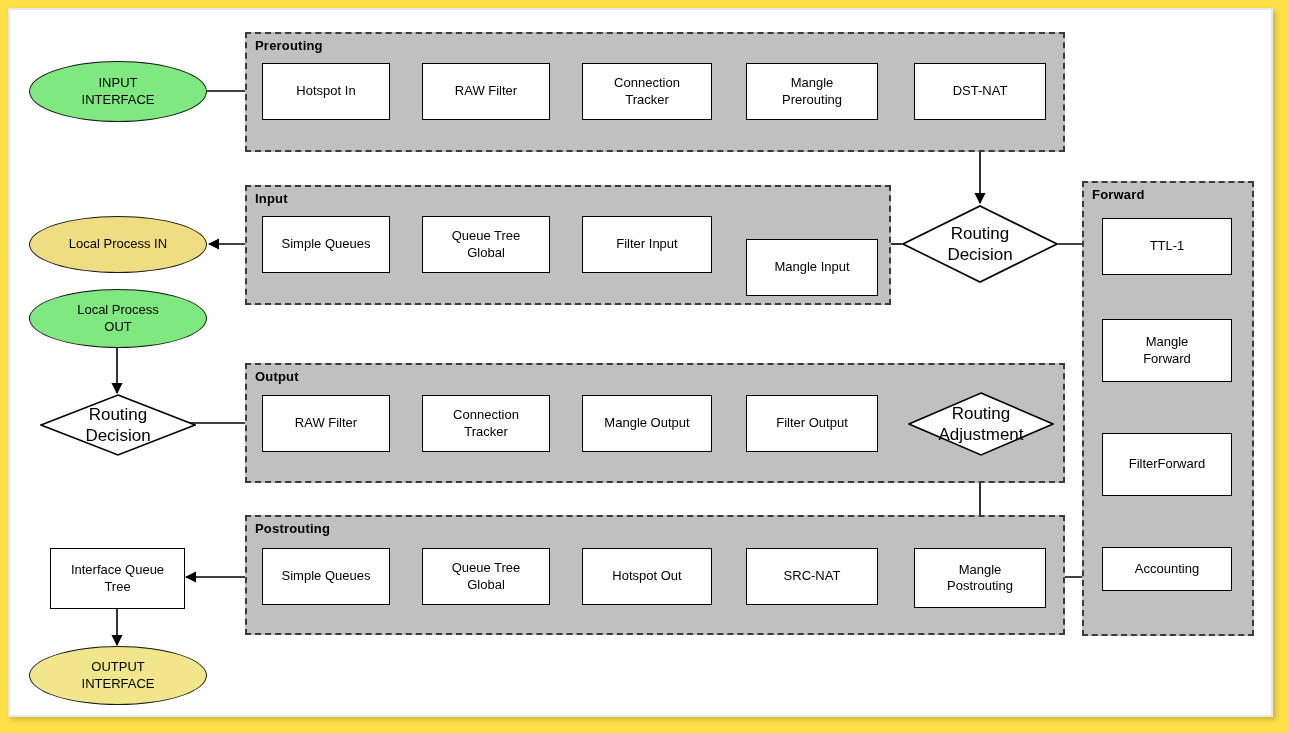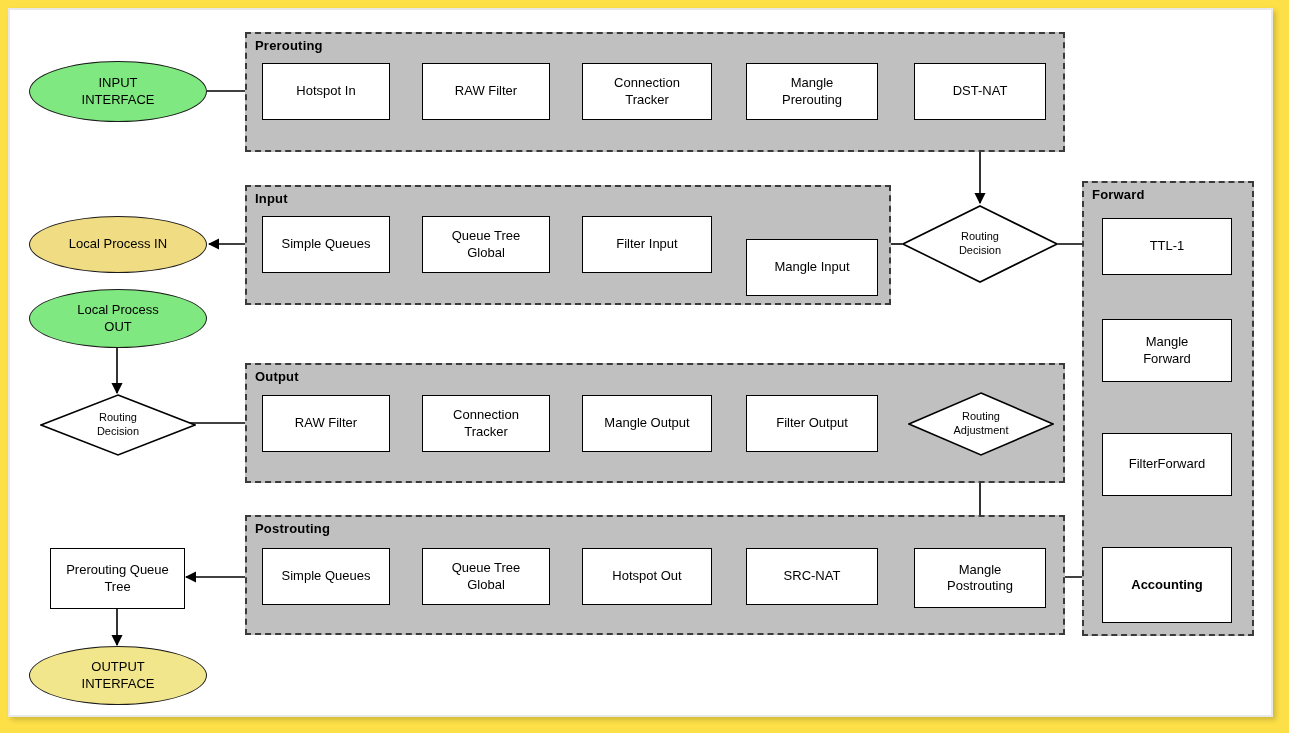--- a/index.html
+++ b/index.html
@@ -89,21 +89,21 @@
   .diamond {
     position: absolute;
     display: flex;
     align-items: center;
     justify-content: center;
   }
   .diamond .dlabel {
     position: relative;
     z-index: 2;
     text-align: center;
-    font-size: 11px;
+    font-size: 17px;
     color: #000000;
     line-height: 1.25;
     white-space: nowrap;
   }
   .diamond svg {
     position: absolute;
     left: 0; top: 0;
     width: 100%;
     height: 100%;
     z-index: 1;
@@ -215,21 +215,21 @@
     <span>TTL-1</span>
   </div>
   <div class="box" style="left:1102px; top:319px; width:130px; height:63px; flex-direction:column;">
     <span>Mangle</span>
     <span>Forward</span>
   </div>
   <div class="box" style="left:1102px; top:433px; width:130px; height:63px; flex-direction:row;">
     <span>Filter</span>
     <span>Forward</span>
   </div>
-  <div class="box" style="left:1102px; top:547px; width:130px; height:76px;font-weight:bold;">
+  <div class="box" style="left:1102px; top:547px; width:130px; height:44px;">
     <span>Accounting</span>
   </div>
 
   <div class="group" style="left:245px; top:363px; width:820px; height:120px;">
     <div class="group-label">Output</div>
   </div>
   <div class="box" style="left:262px; top:395px; width:128px; height:57px;">
     <span>RAW Filter</span>
   </div>
   <div class="box" style="left:422px; top:395px; width:128px; height:57px; flex-direction:column;">
@@ -258,21 +258,21 @@
   </div>
   <div class="box" style="left:746px; top:548px; width:132px; height:57px;">
     <span>SRC-NAT</span>
   </div>
   <div class="box" style="left:914px; top:548px; width:132px; height:60px; flex-direction:column;">
     <span>Mangle</span>
     <span>Postrouting</span>
   </div>
 
   <div class="box" style="left:50px; top:548px; width:135px; height:61px; flex-direction:column;">
-    <span>Prerouting Queue</span>
+    <span>Interface Queue</span>
     <span>Tree</span>
   </div>
 
   <div class="ellipse green" style="left:29px; top:61px; width:178px; height:61px; flex-direction:column;">
     <span>INPUT</span>
     <span>INTERFACE</span>
   </div>
 
   <div class="ellipse yellow" style="left:29px; top:216px; width:178px; height:57px;">
     <span>Local Process IN</span>

